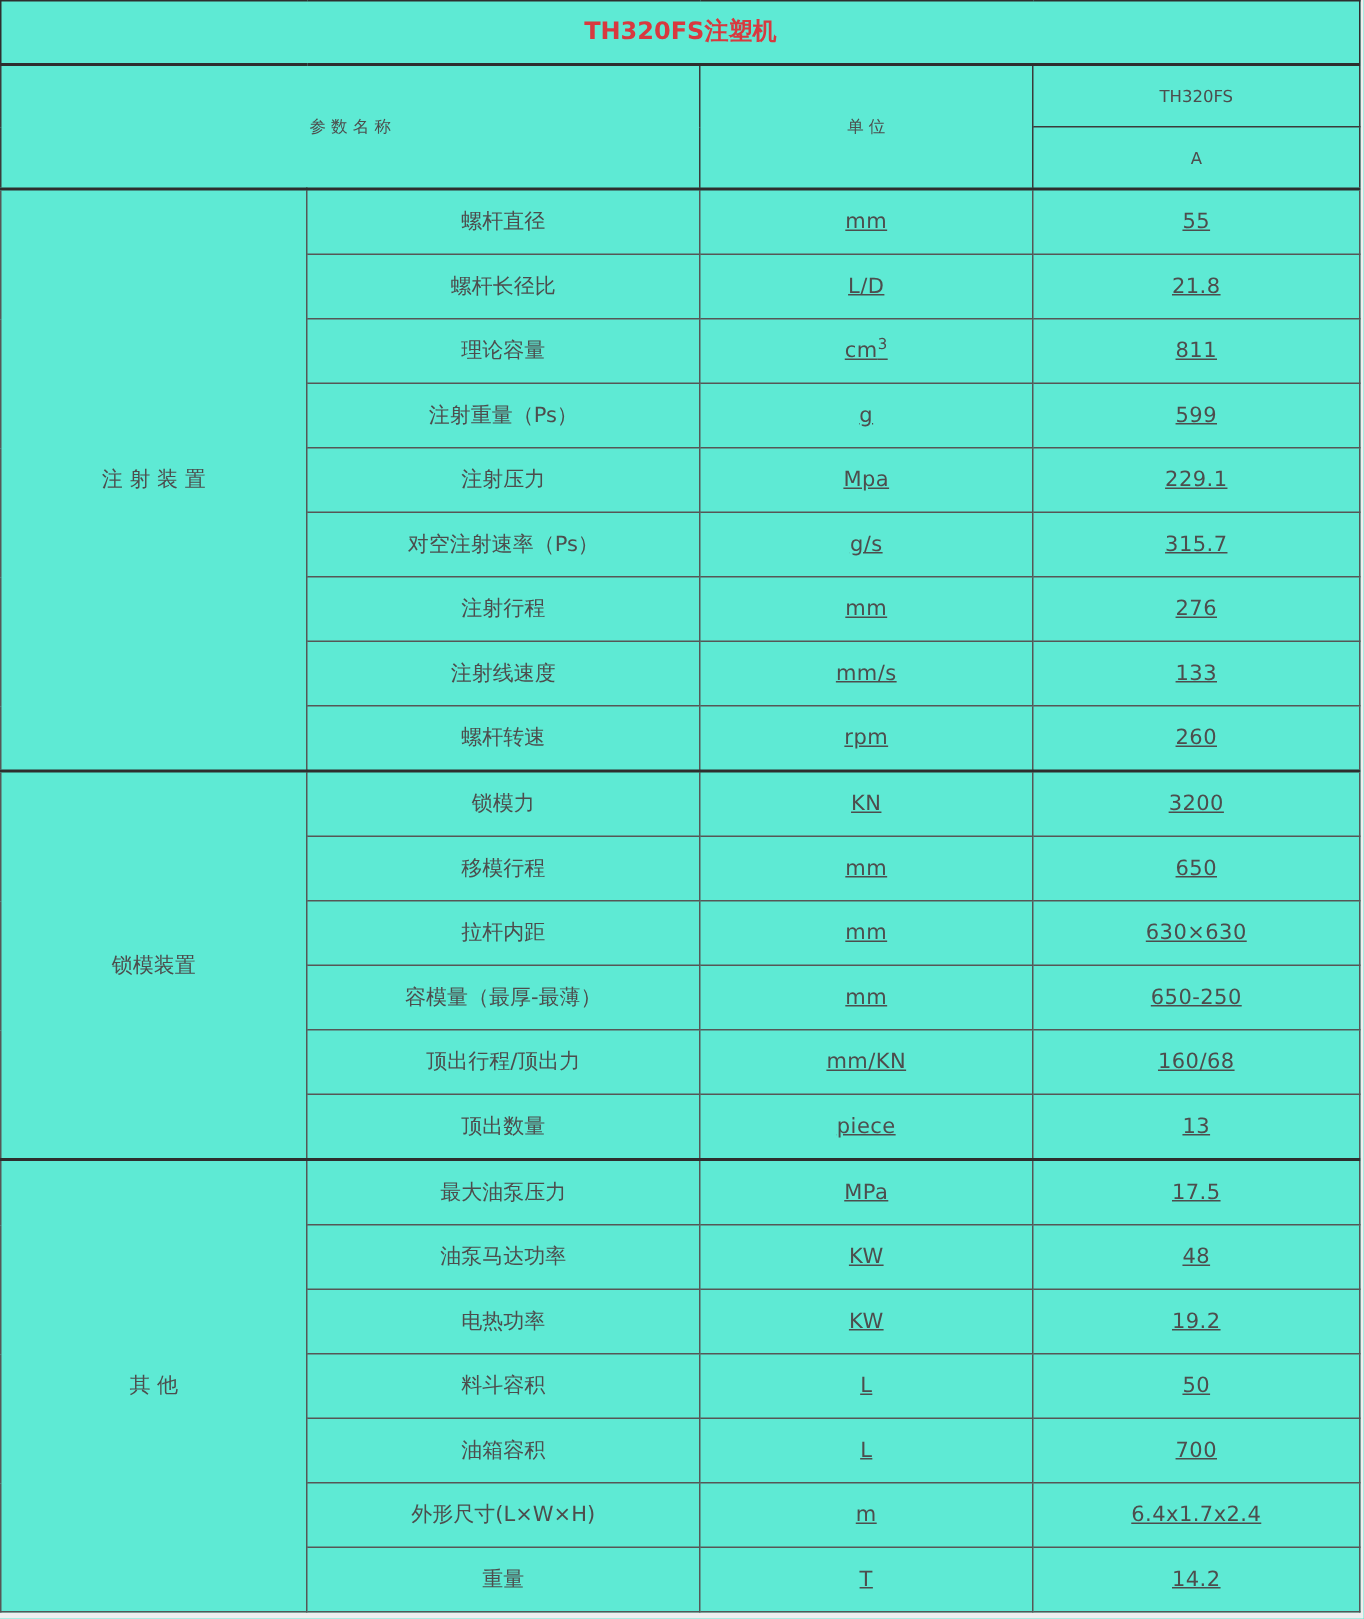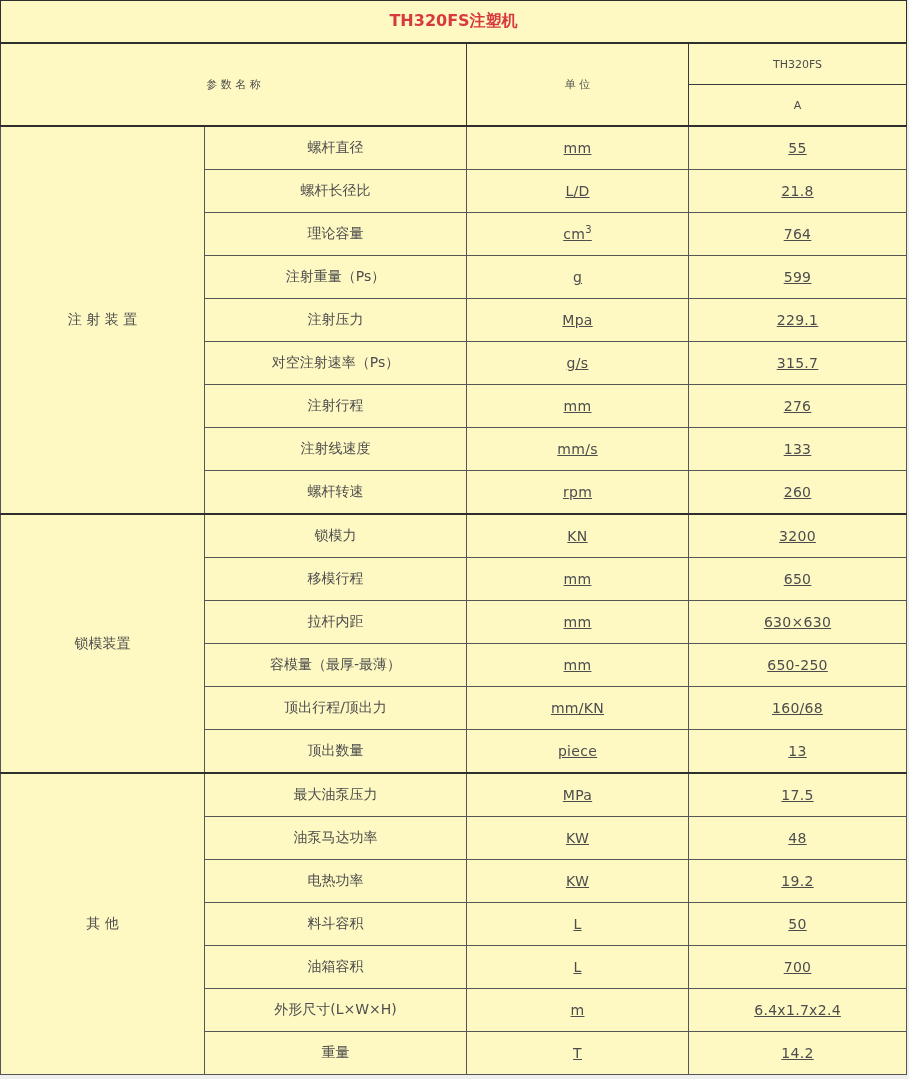--- a/index.html
+++ b/index.html
@@ -9,21 +9,21 @@
   }
   .page {
     width: 909px;
     height: 1079px;
     overflow: hidden;
   }
   table.spec-table {
     border-collapse: collapse;
     table-layout: fixed;
     width: 906px;
-    background: #fef9c3;
+    background: #5eead4;
     color: #4d4d4d;
     border: 1px solid #2e2e2e;
   }
   table.spec-table td {
     border: 1px solid #565656;
     text-align: center;
     vertical-align: middle;
     font-size: 14px;
     padding: 0;
     overflow: hidden;
@@ -93,21 +93,21 @@
           <td class="value-cell">55</td>
         </tr>
         <tr>
           <td class="param-cell">螺杆长径比</td>
           <td class="unit-cell"><span>L/D</span><sup class="unit-sup"></sup></td>
           <td class="value-cell">21.8</td>
         </tr>
         <tr>
           <td class="param-cell">理论容量</td>
           <td class="unit-cell"><span>cm</span><sup class="unit-sup">3</sup></td>
-          <td class="value-cell">764</td>
+          <td class="value-cell">811</td>
         </tr>
         <tr>
           <td class="param-cell">注射重量（Ps）</td>
           <td class="unit-cell"><span>g</span><sup class="unit-sup"></sup></td>
           <td class="value-cell">599</td>
         </tr>
         <tr>
           <td class="param-cell">注射压力</td>
           <td class="unit-cell"><span>Mpa</span><sup class="unit-sup"></sup></td>
           <td class="value-cell">229.1</td>

